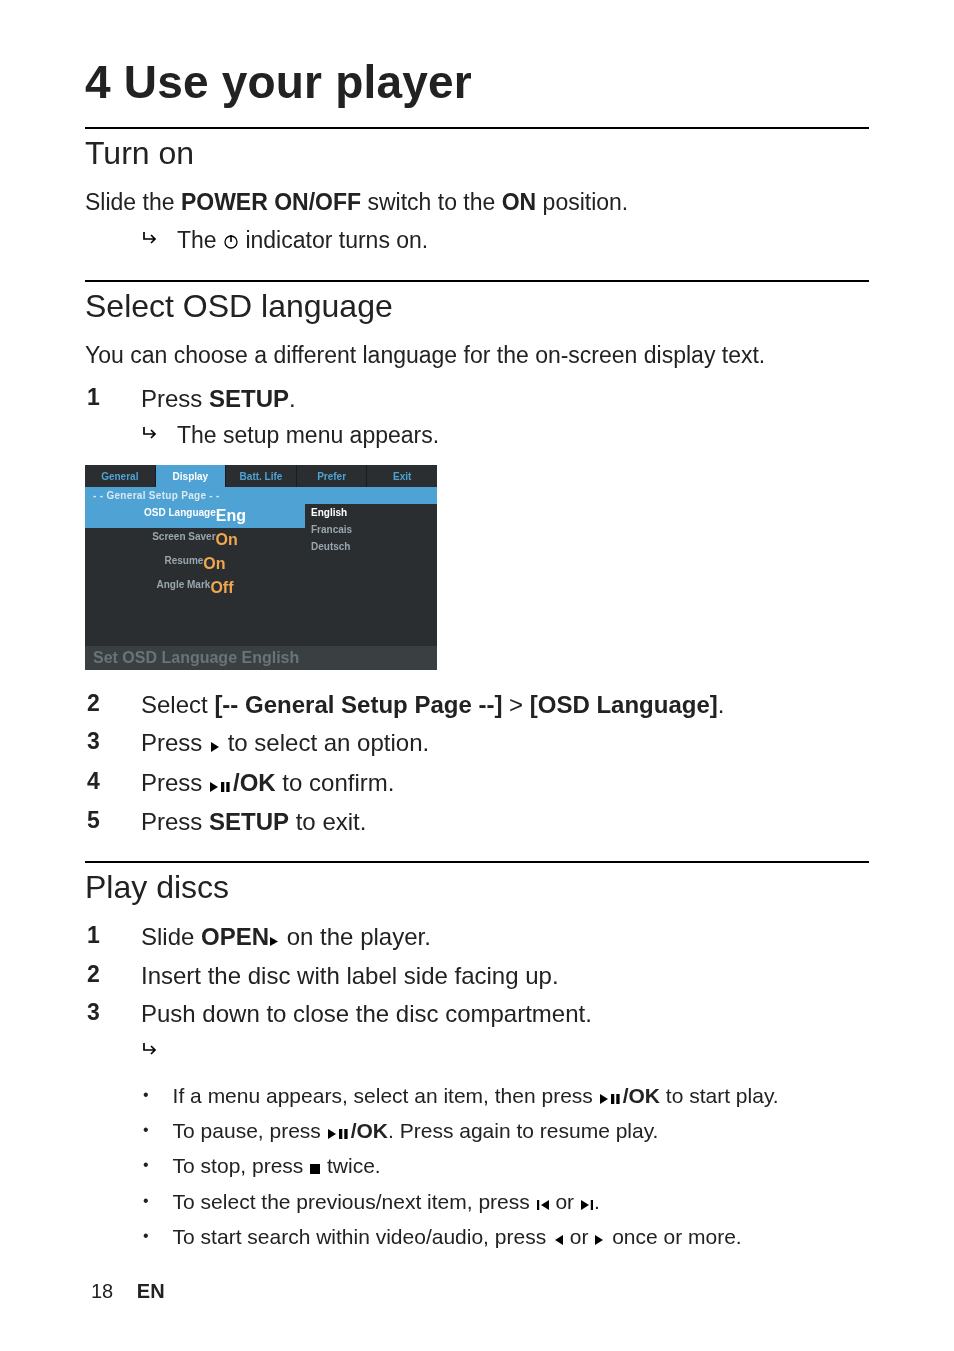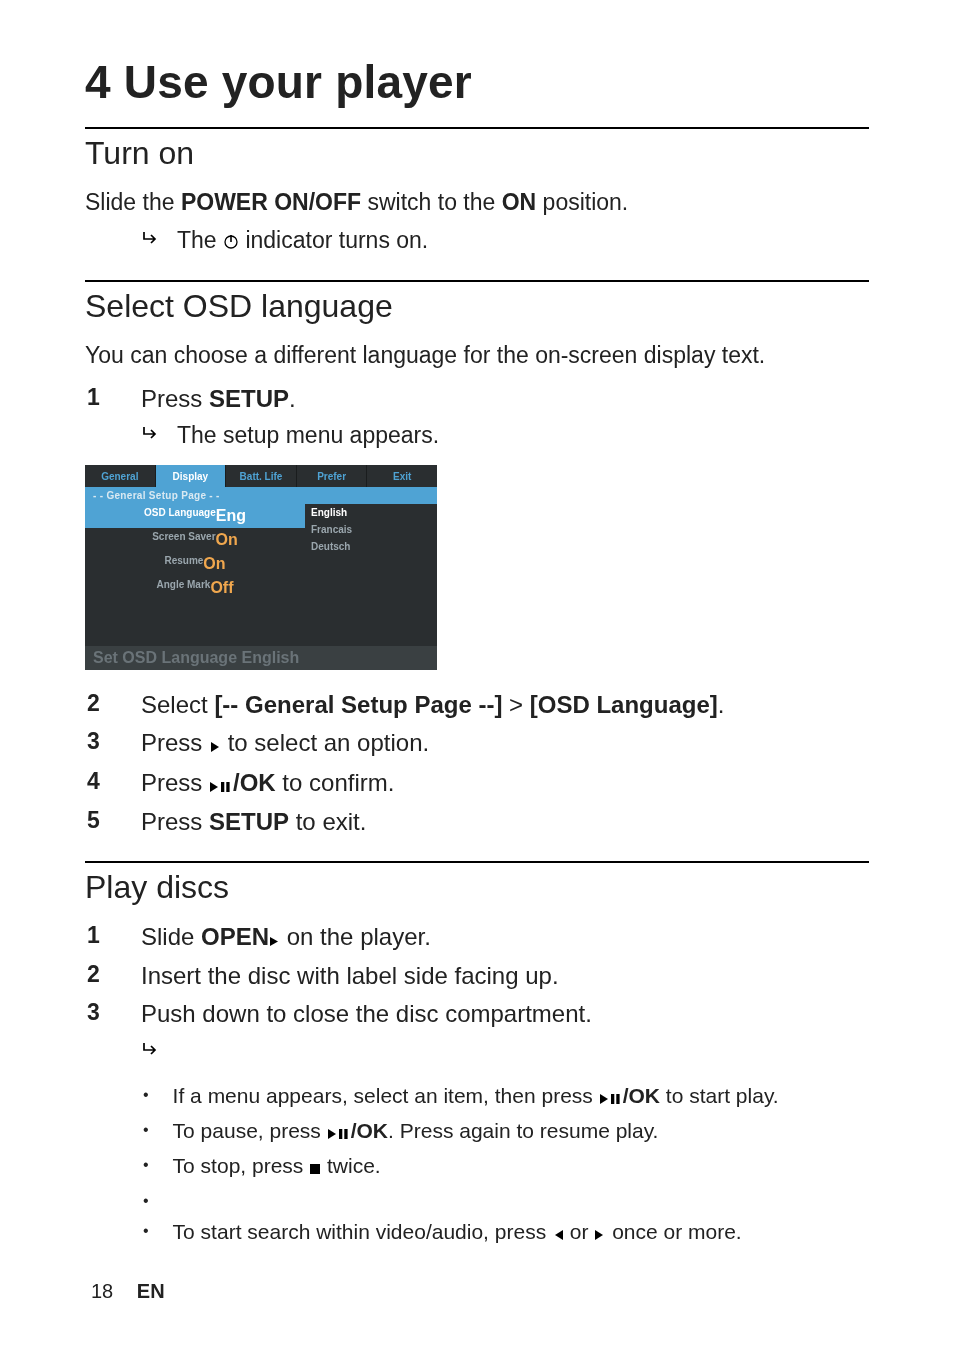--- a/index.html
+++ b/index.html
@@ -304,20 +304,29 @@
   <span class="bullet-dot">•</span>
   <div class="bullet-content">
     <span>To stop, press </span><span class="inline-svg"><svg width="12" height="12" viewBox="0 0 12 12">
           <rect x="1" y="1" width="10" height="10" fill="#000"></rect>
         </svg></span><span> twice.</span>
   </div>
 </div>
 
 <div class="bullet-row">
   <span class="bullet-dot">•</span>
+  <div class="bullet-content">
+    <span>To select the previous/next item, press </span><span class="inline-svg"><svg width="14" height="12" viewBox="0 0 14 12">
+          <rect x="1" y="1" width="2.2" height="10" fill="#000"></rect>
+          <path d="M13 1 L5 6 L13 11 Z" fill="#000"></path>
+        </svg></span><span> or </span><span class="inline-svg"><svg width="14" height="12" viewBox="0 0 14 12">
+          <path d="M1 1 L9 6 L1 11 Z" fill="#000"></path>
+          <rect x="10.8" y="1" width="2.2" height="10" fill="#000"></rect>
+        </svg></span><span>.</span>
+  </div>
 </div>
 
 <div class="bullet-row">
   <span class="bullet-dot">•</span>
   <div class="bullet-content">
     <span>To start search within video/audio, press </span><span class="inline-svg"><svg width="12" height="12" viewBox="0 0 12 12">
           <path d="M11 1 L3 6 L11 11 Z" fill="#000"></path>
         </svg></span><span> or </span><span class="inline-svg"><svg width="12" height="12" viewBox="0 0 12 12">
           <path d="M1 1 L9 6 L1 11 Z" fill="#000"></path>
         </svg></span><span> once or more.</span>

